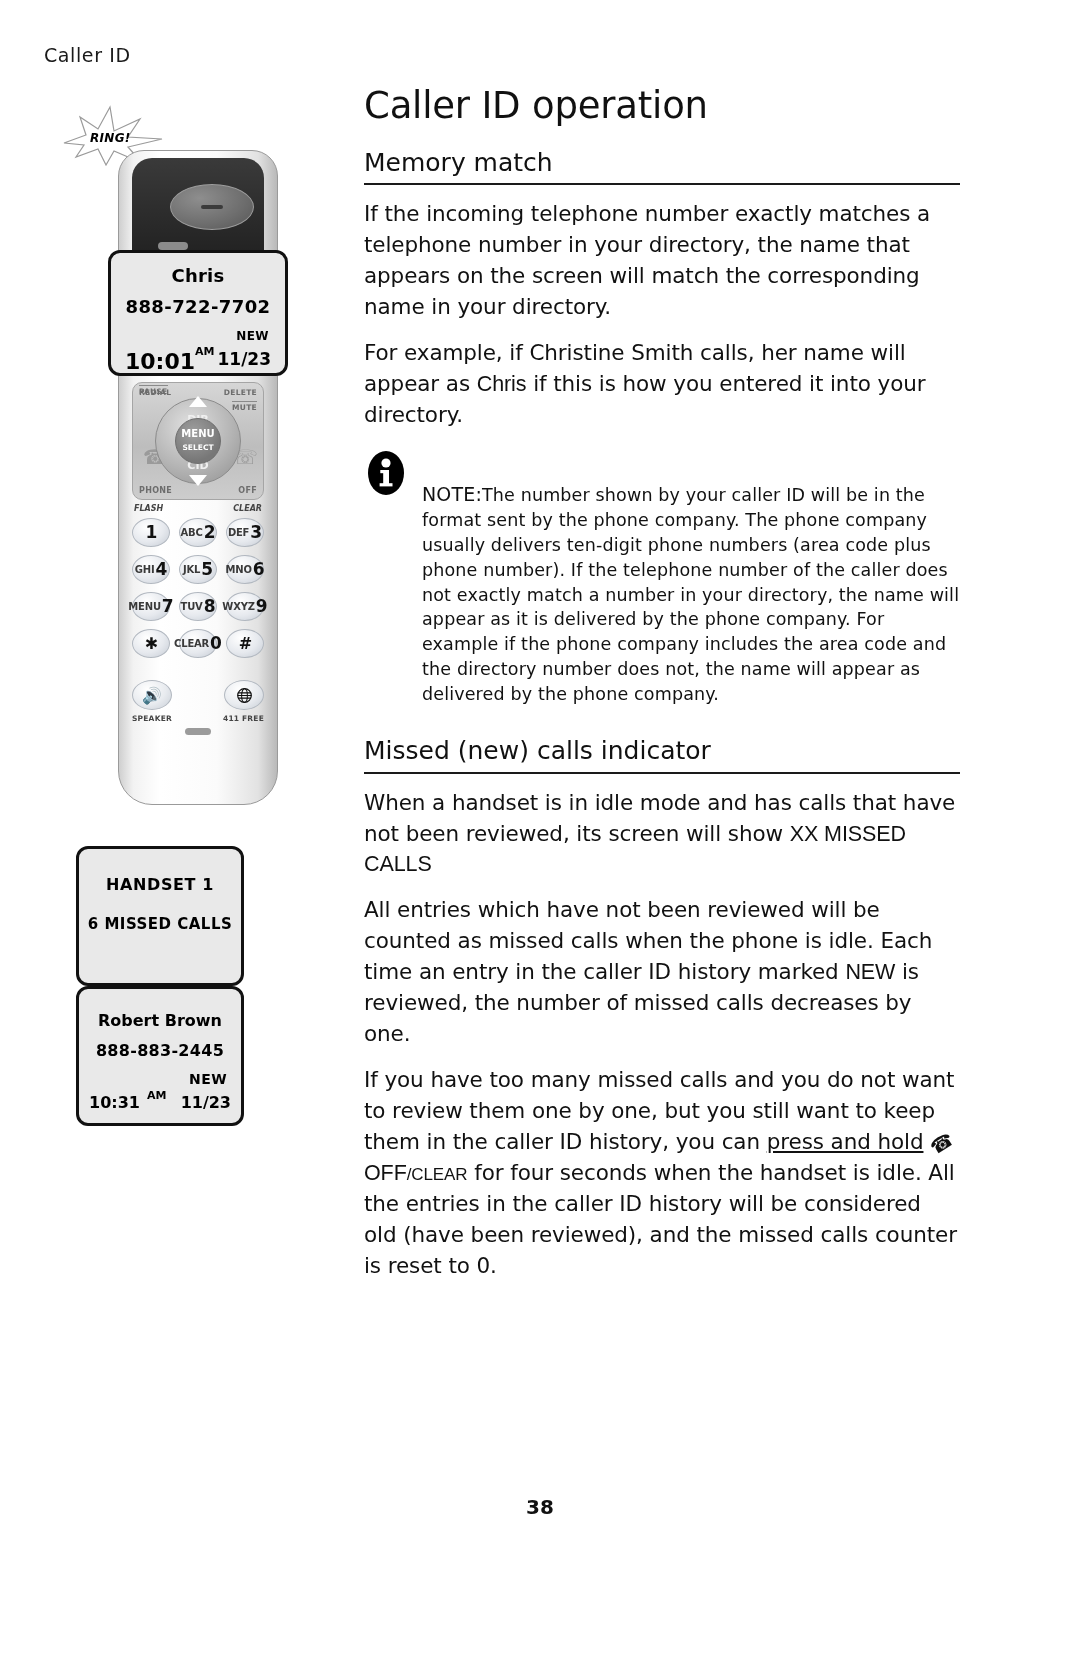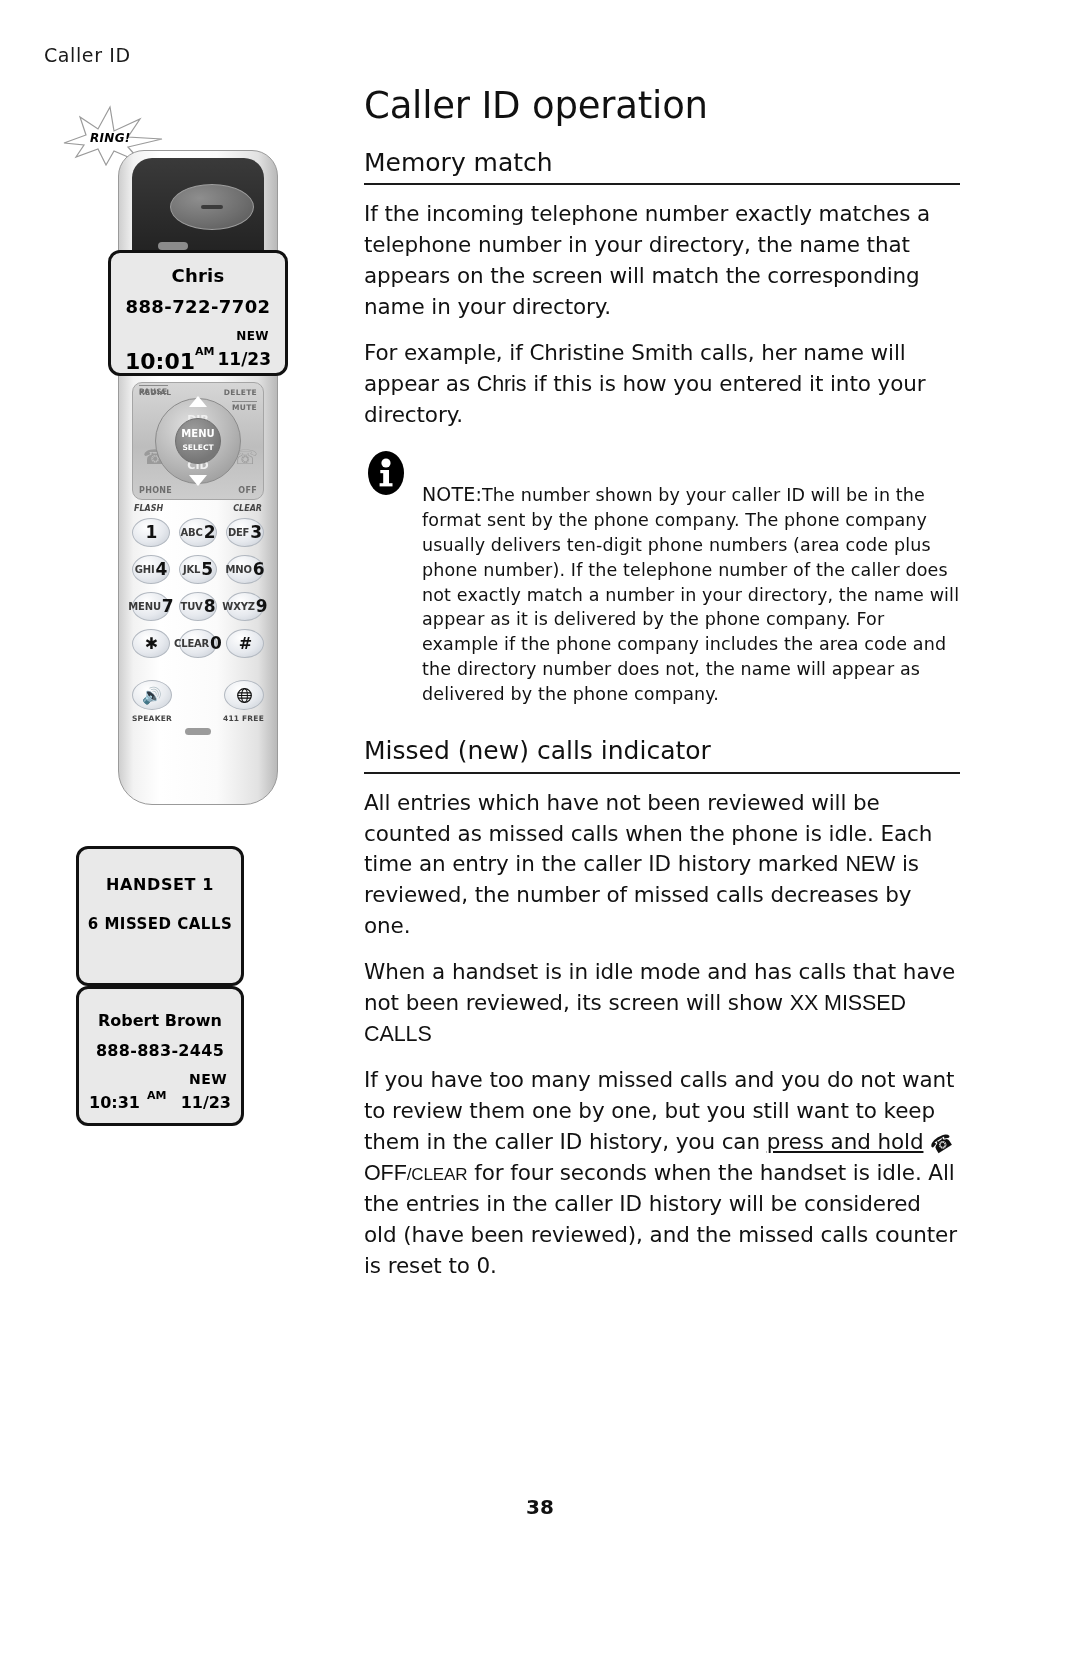--- a/index.html
+++ b/index.html
@@ -409,20 +409,20 @@
         <rect x="16.3" y="21" width="5" height="3.2" fill="#fff"></rect>
         <rect x="15.6" y="34.2" width="12.9" height="3.2" fill="#fff"></rect>
       </svg>
     </div>
     <div class="note-text note-first-line"><span class="note-lead">NOTE:</span><span>The number shown by your caller ID will be in the format sent by the phone company. The phone company usually delivers ten-digit phone numbers (area code plus phone number). If the telephone number of the caller does not exactly match a number in your directory, the name will appear as it is delivered by the phone company. For example if the phone company includes the area code and the directory number does not, the name will appear as delivered by the phone company.</span></div>
   </div>
 
   <h2 class="sec-head">Missed (new) calls indicator</h2>
   <div class="rule"></div>
 
+  <p class="body"><span>When a handset is in idle mode and has calls that have not been reviewed, its screen will show </span><span class="sans-alt">XX MISSED CALLS</span></p>
+
   <p class="body"><span>All entries which have not been reviewed will be counted as missed calls when the phone is idle. Each time an entry in the caller ID history marked </span><span class="sans-alt">NEW</span><span> is reviewed, the number of missed calls decreases by one.</span></p>
-
-  <p class="body"><span>When a handset is in idle mode and has calls that have not been reviewed, its screen will show </span><span class="sans-alt">XX MISSED CALLS</span></p>
 
   <p class="body"><span>If you have too many missed calls and you do not want to review them one by one, but you still want to keep them in the caller ID history, you can </span><span class="u">press and hold</span><span> </span><span class="phone-glyph">☎</span><span class="ls-caps">OFF</span><span class="small-caps">/</span><span class="small-caps">CLEAR</span><span> for four seconds when the handset is idle. All the entries in the caller ID history will be considered old (have been reviewed), and the missed calls counter is reset to 0.</span></p>
 </div>
 
 <div class="page-number">38</div>
 
 </body></html>

